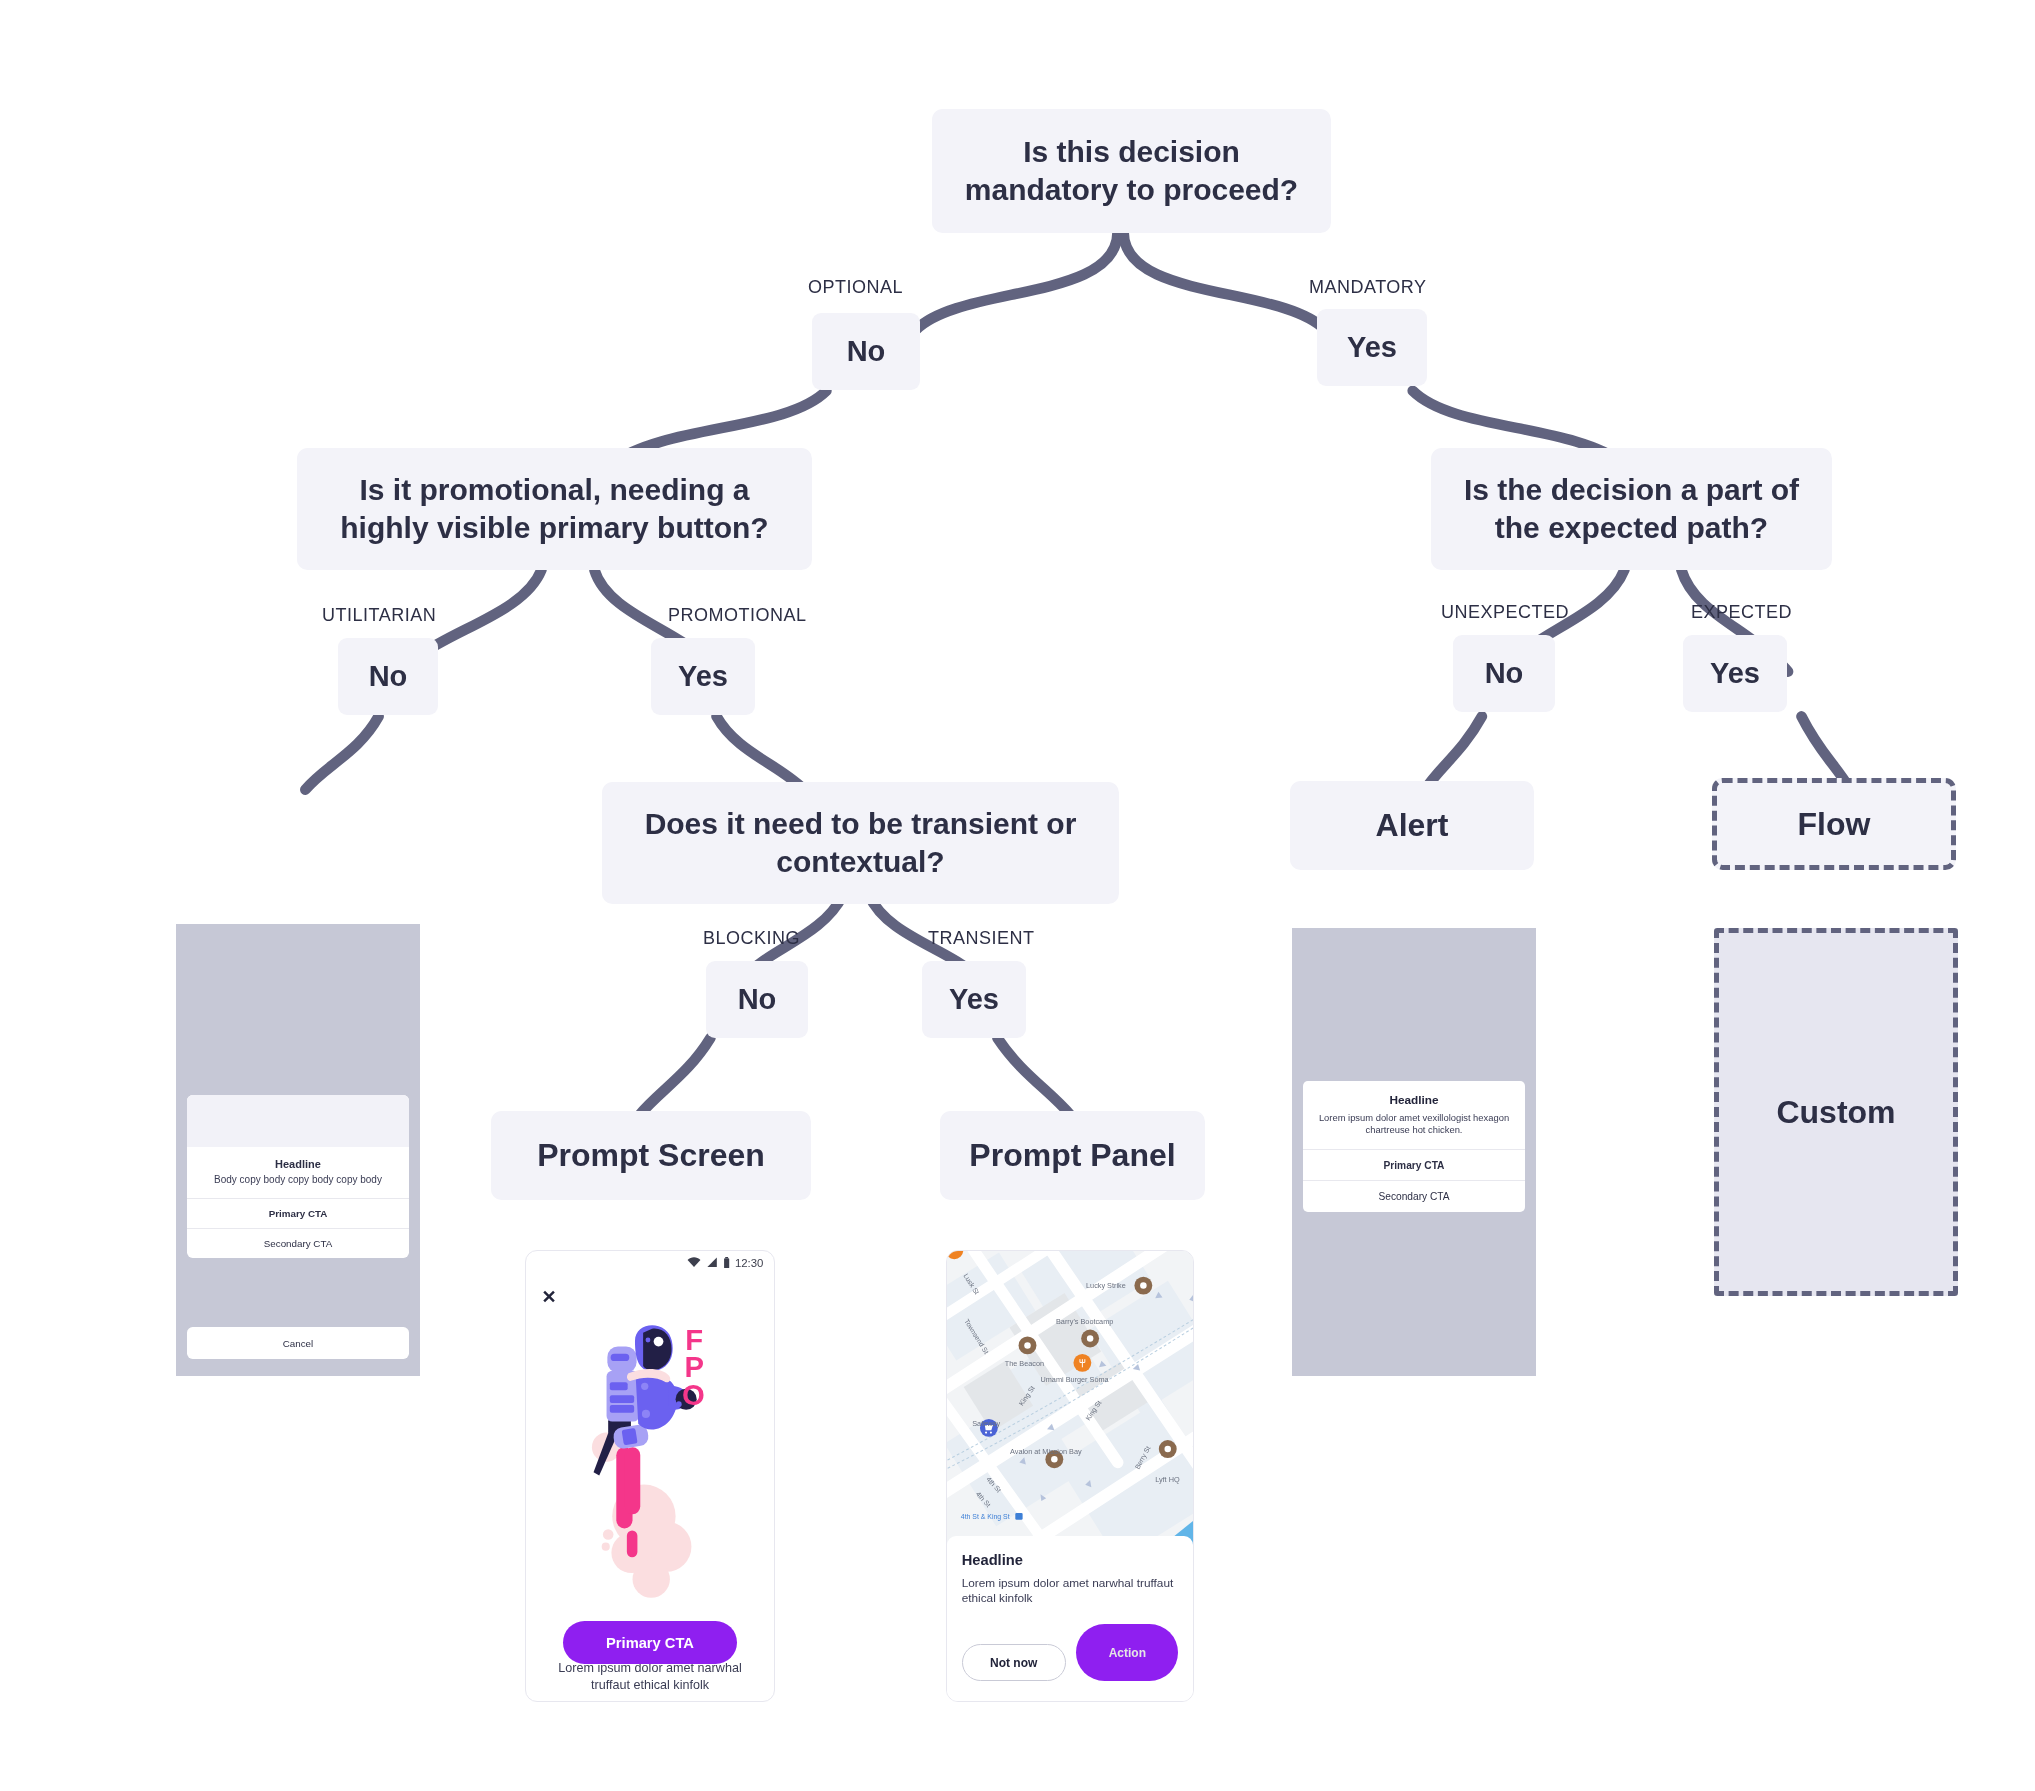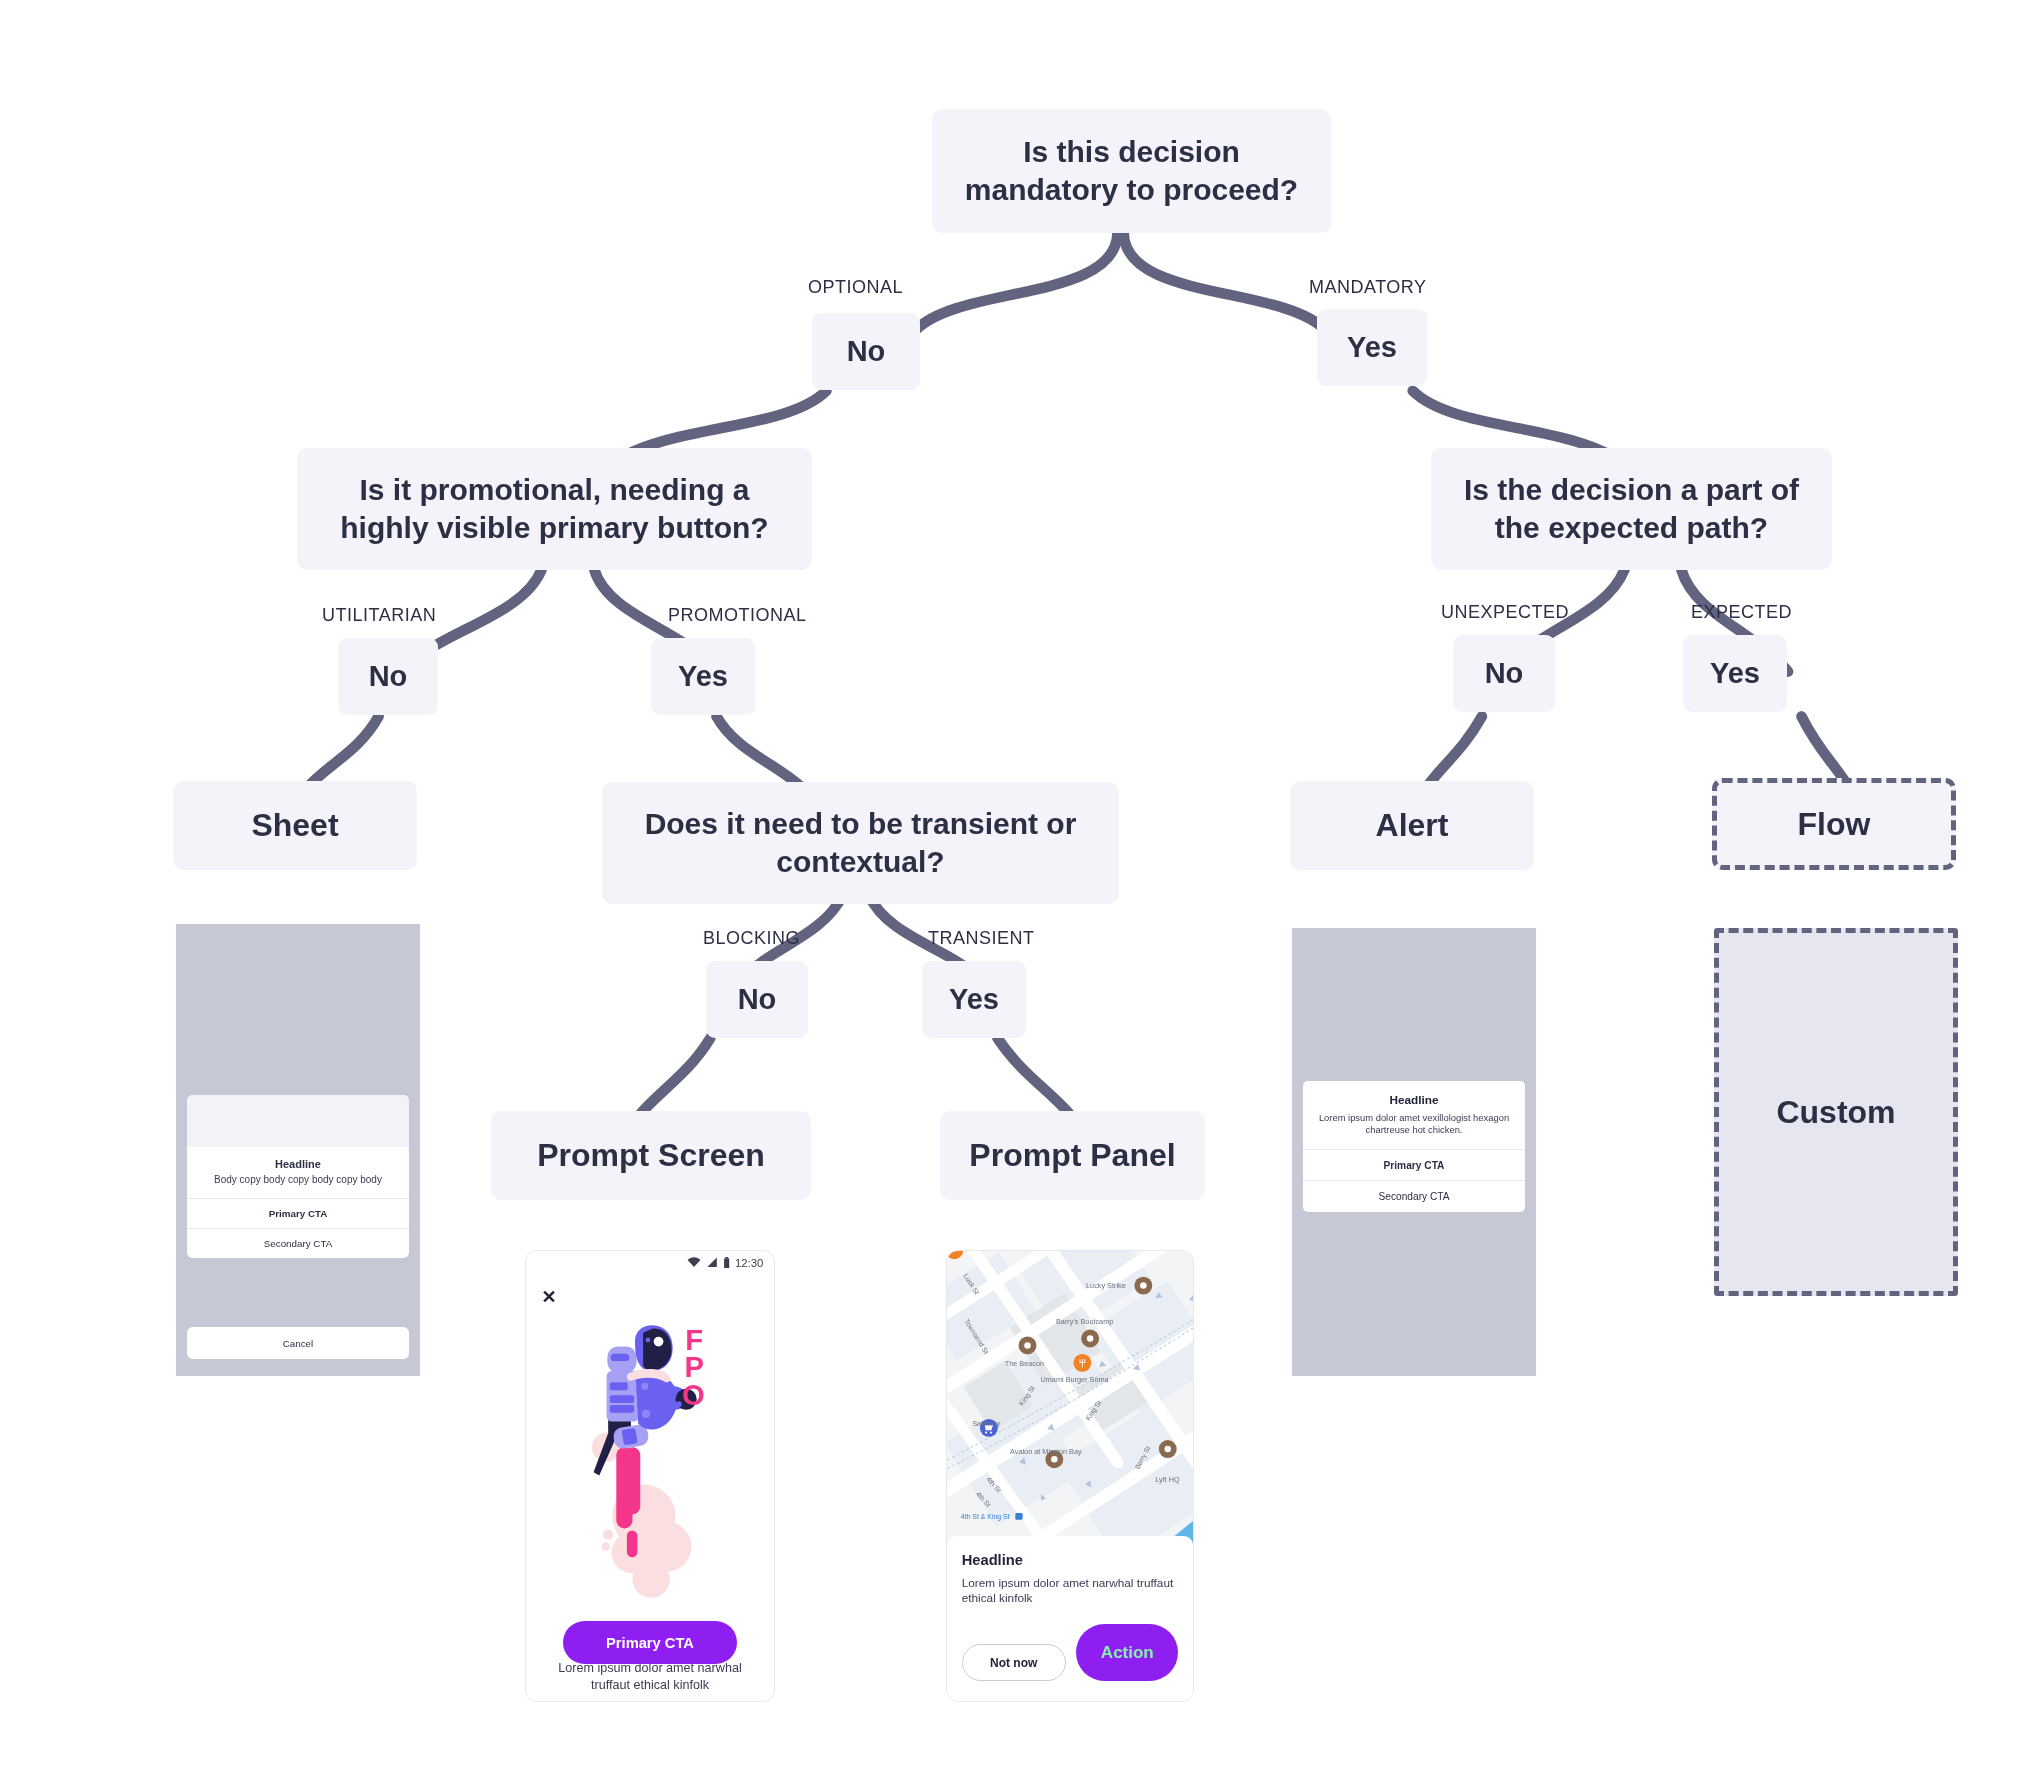--- a/index.html
+++ b/index.html
@@ -295,22 +295,22 @@
     padding: 10.6px 0;
     text-align: center;
     font-family: "Liberation Sans", sans-serif;
     margin-top: 20px;
   }
   .btn-filled {
     flex: 1;
     border: none;
     border-radius: 41px;
     background: #8f1ff0;
-    color: #86efac;
-    font-size: 17px;
+    color: #e5e5e5;
+    font-size: 12px;
     font-weight: bold;
     padding: 11.8px 0;
     text-align: center;
     font-family: "Liberation Sans", sans-serif;
   }
 </style>
 </head>
 <body>
 
 <div id="stage">
@@ -399,23 +399,20 @@
     <span>No</span>
   </div>
 
   <div class="edge-label" style="left:1691px; top:602px;">
     <span>EXPECTED</span>
   </div>
   <div class="node answer" style="left:1683px; top:635px; width:104px; height:77px;">
     <span>Yes</span>
   </div>
 
-  <div class="node leaf" style="left:173px; top:781px; width:244px; height:89px;">
-    <span>Sheet</span>
-  </div>
 
   <div class="node question" style="left:602px; top:782px; width:517px; height:122px;">
     <span>Does it need to be transient or contextual?</span>
   </div>
 
   <div class="edge-label" style="left:703px; top:928px;">
     <span>BLOCKING</span>
   </div>
   <div class="node answer" style="left:706px; top:961px; width:102px; height:77px;">
     <span>No</span>

